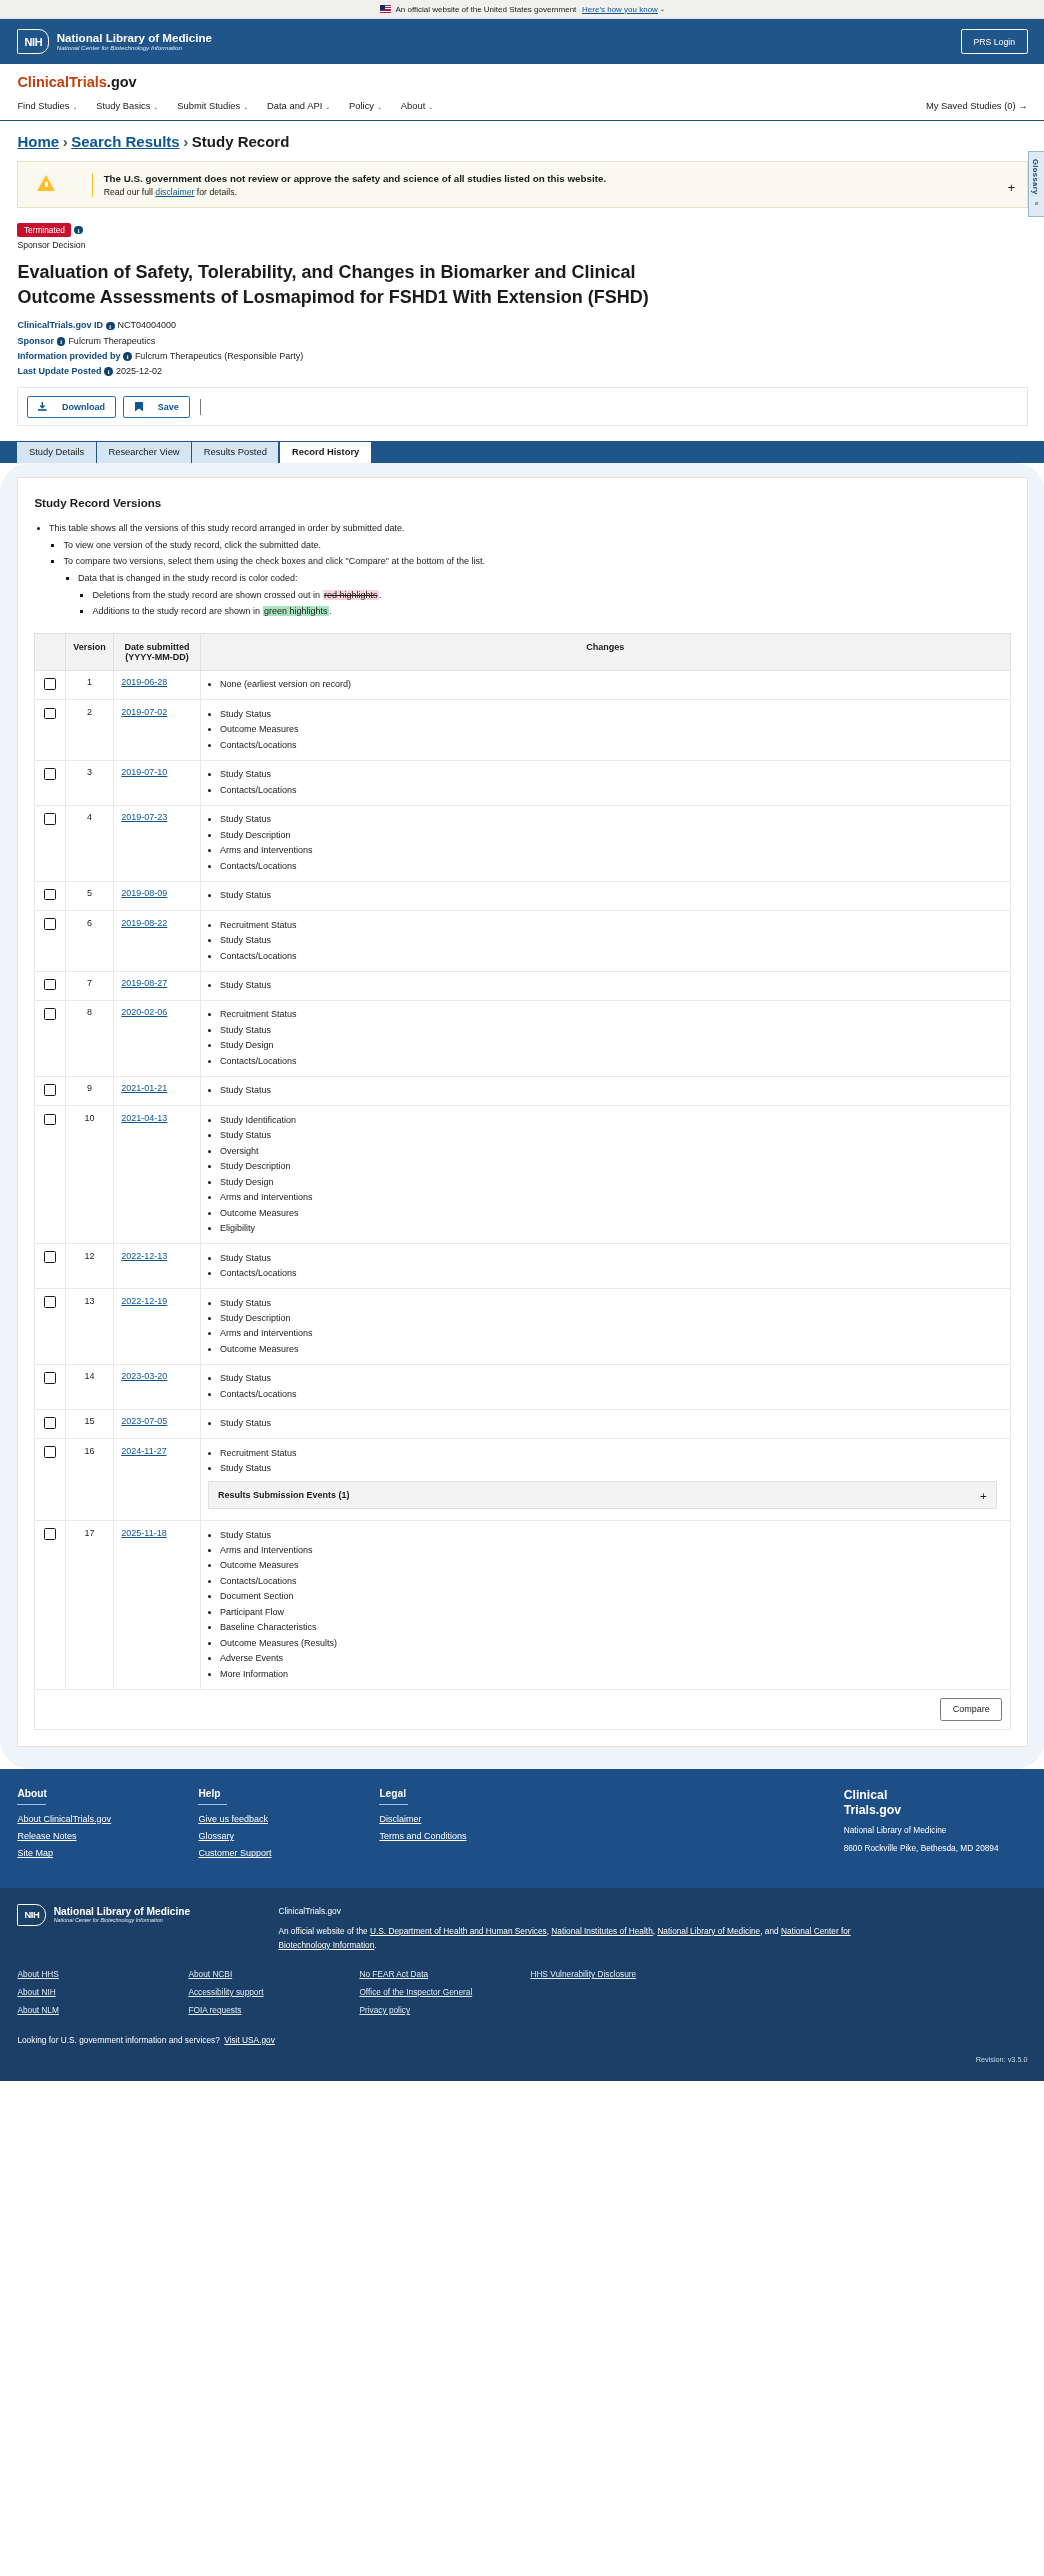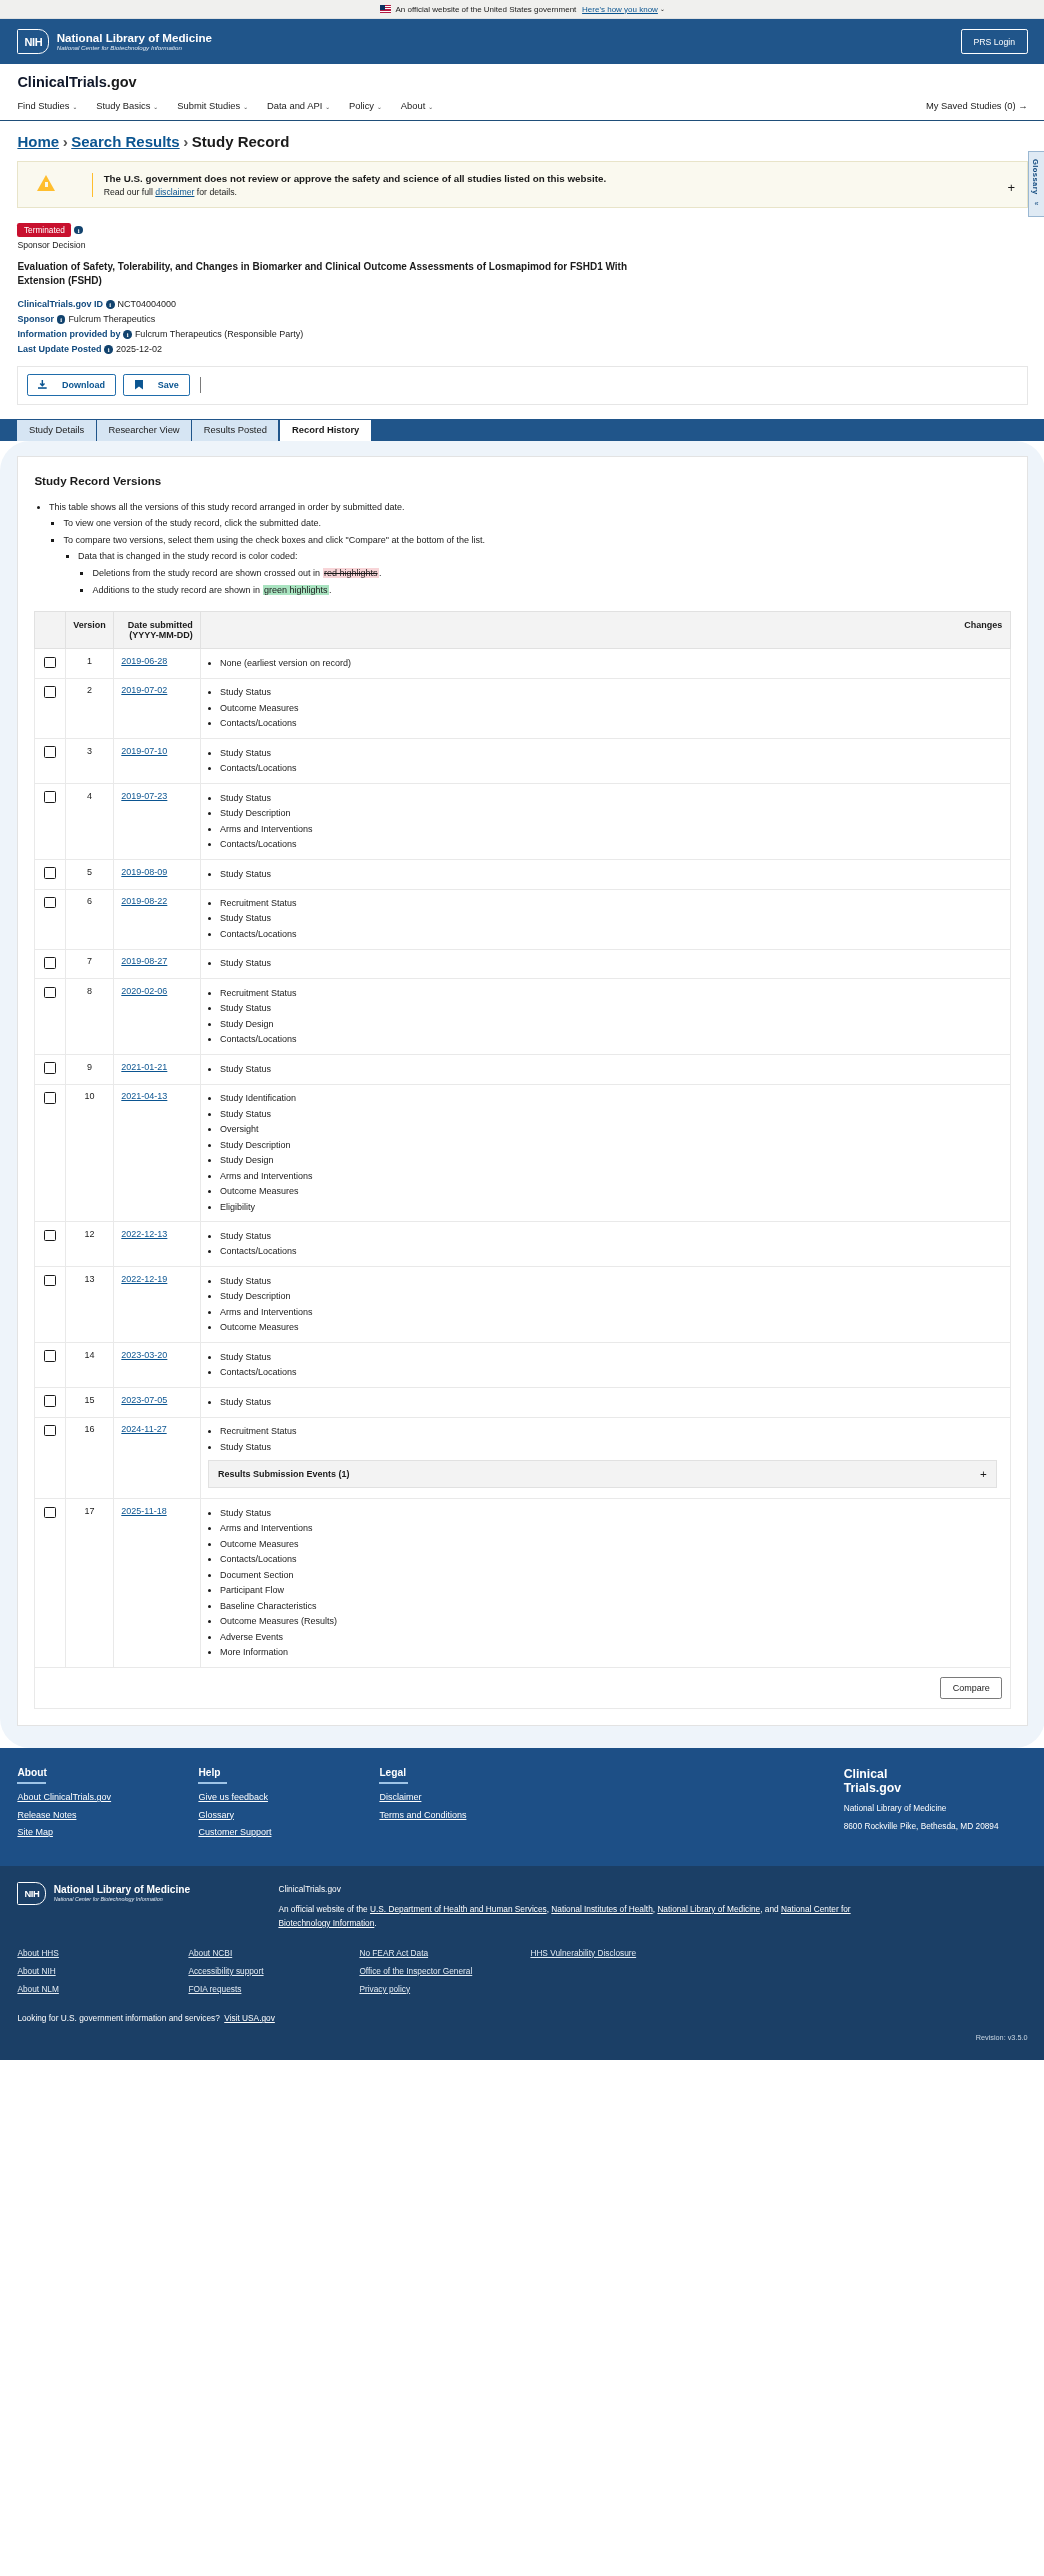--- a/index.html
+++ b/index.html
@@ -73,21 +73,21 @@
     font-family:inherit;
   }
 
   
   .site-header{
     background:#fff;
     padding:10.2px 17.4px 0 17.4px;
     border-bottom:1.5px solid #1f4e79;
   }
   .brand{ font-size:14.5px; font-weight:bold; color:#1b1b1b; margin-bottom:10.2px;}
-  .brand .blue{ color:#0f172a; }
+  .brand .blue{ color:#c2410c; }
   .mainnav{ display:flex; align-items:center; padding-bottom:8.7px;}
   .mainnav .item{
     font-size:9.4px; color:#1b1b1b; margin-right:19px; cursor:pointer; white-space:nowrap;
   }
   .mainnav .caret{ font-size:5.8px; margin-left:2.9px; color:#555; }
   .mainnav .saved{ margin-left:auto; font-size:9.4px; color:#1b1b1b; cursor:pointer; }
 
   
   .crumbs{ padding:11.6px 17.4px 7.3px 17.4px; font-size:15px; color:#1b1b1b;font-weight:bold;}
   .crumbs a{ text-decoration:underline; }
@@ -131,21 +131,21 @@
   }
   .info-i{
     display:inline-flex; align-items:center; justify-content:center;
     width:8.7px;height:8.7px;border-radius:50%;
     background:#12436e;color:#fff;font-size:6.5px;font-weight:bold;
     margin:0 2.9px; vertical-align:middle; font-family:"Liberation Serif", serif;
     cursor:pointer;
   }
   .sponsor-decision{ font-size:8.7px; color:#1b1b1b; margin-top:2.9px; }
   .study-title{
-    font-size:10px; font-weight:bold; color:#1b1b1b; line-height:1.35;
+    font-size:18px; font-weight:bold; color:#1b1b1b; line-height:1.35;
     margin:10.2px 0 11.6px 0; max-width:653px;
   }
   .meta-line{ font-size:9px; margin-bottom:5.1px; color:#1b1b1b; }
   .meta-line .lbl{ color:#10497e; font-weight:bold; }
 
   
   .action-bar{
     margin:11.6px 17.4px 0 17.4px;
     border:0.7px solid #e6e6e6;
     padding:7.3px 8.7px;
@@ -203,21 +203,21 @@
 
   
   table.versions{
     width:100%;
     border-collapse:collapse;
     margin-top:13px;
     font-size:9px;
   }
   table.versions th{
     background:#f3f3f3;
-    text-align:right;
+    text-align:center;
     font-size:9px;
     font-weight:bold;
     padding:8px 7.3px;
     border:0.7px solid #e1e1e1;
     vertical-align:top;
     color:#1b1b1b;
   }
   table.versions td{
     border:0.7px solid #e9e9e9;
     padding:6.5px 7.3px;

